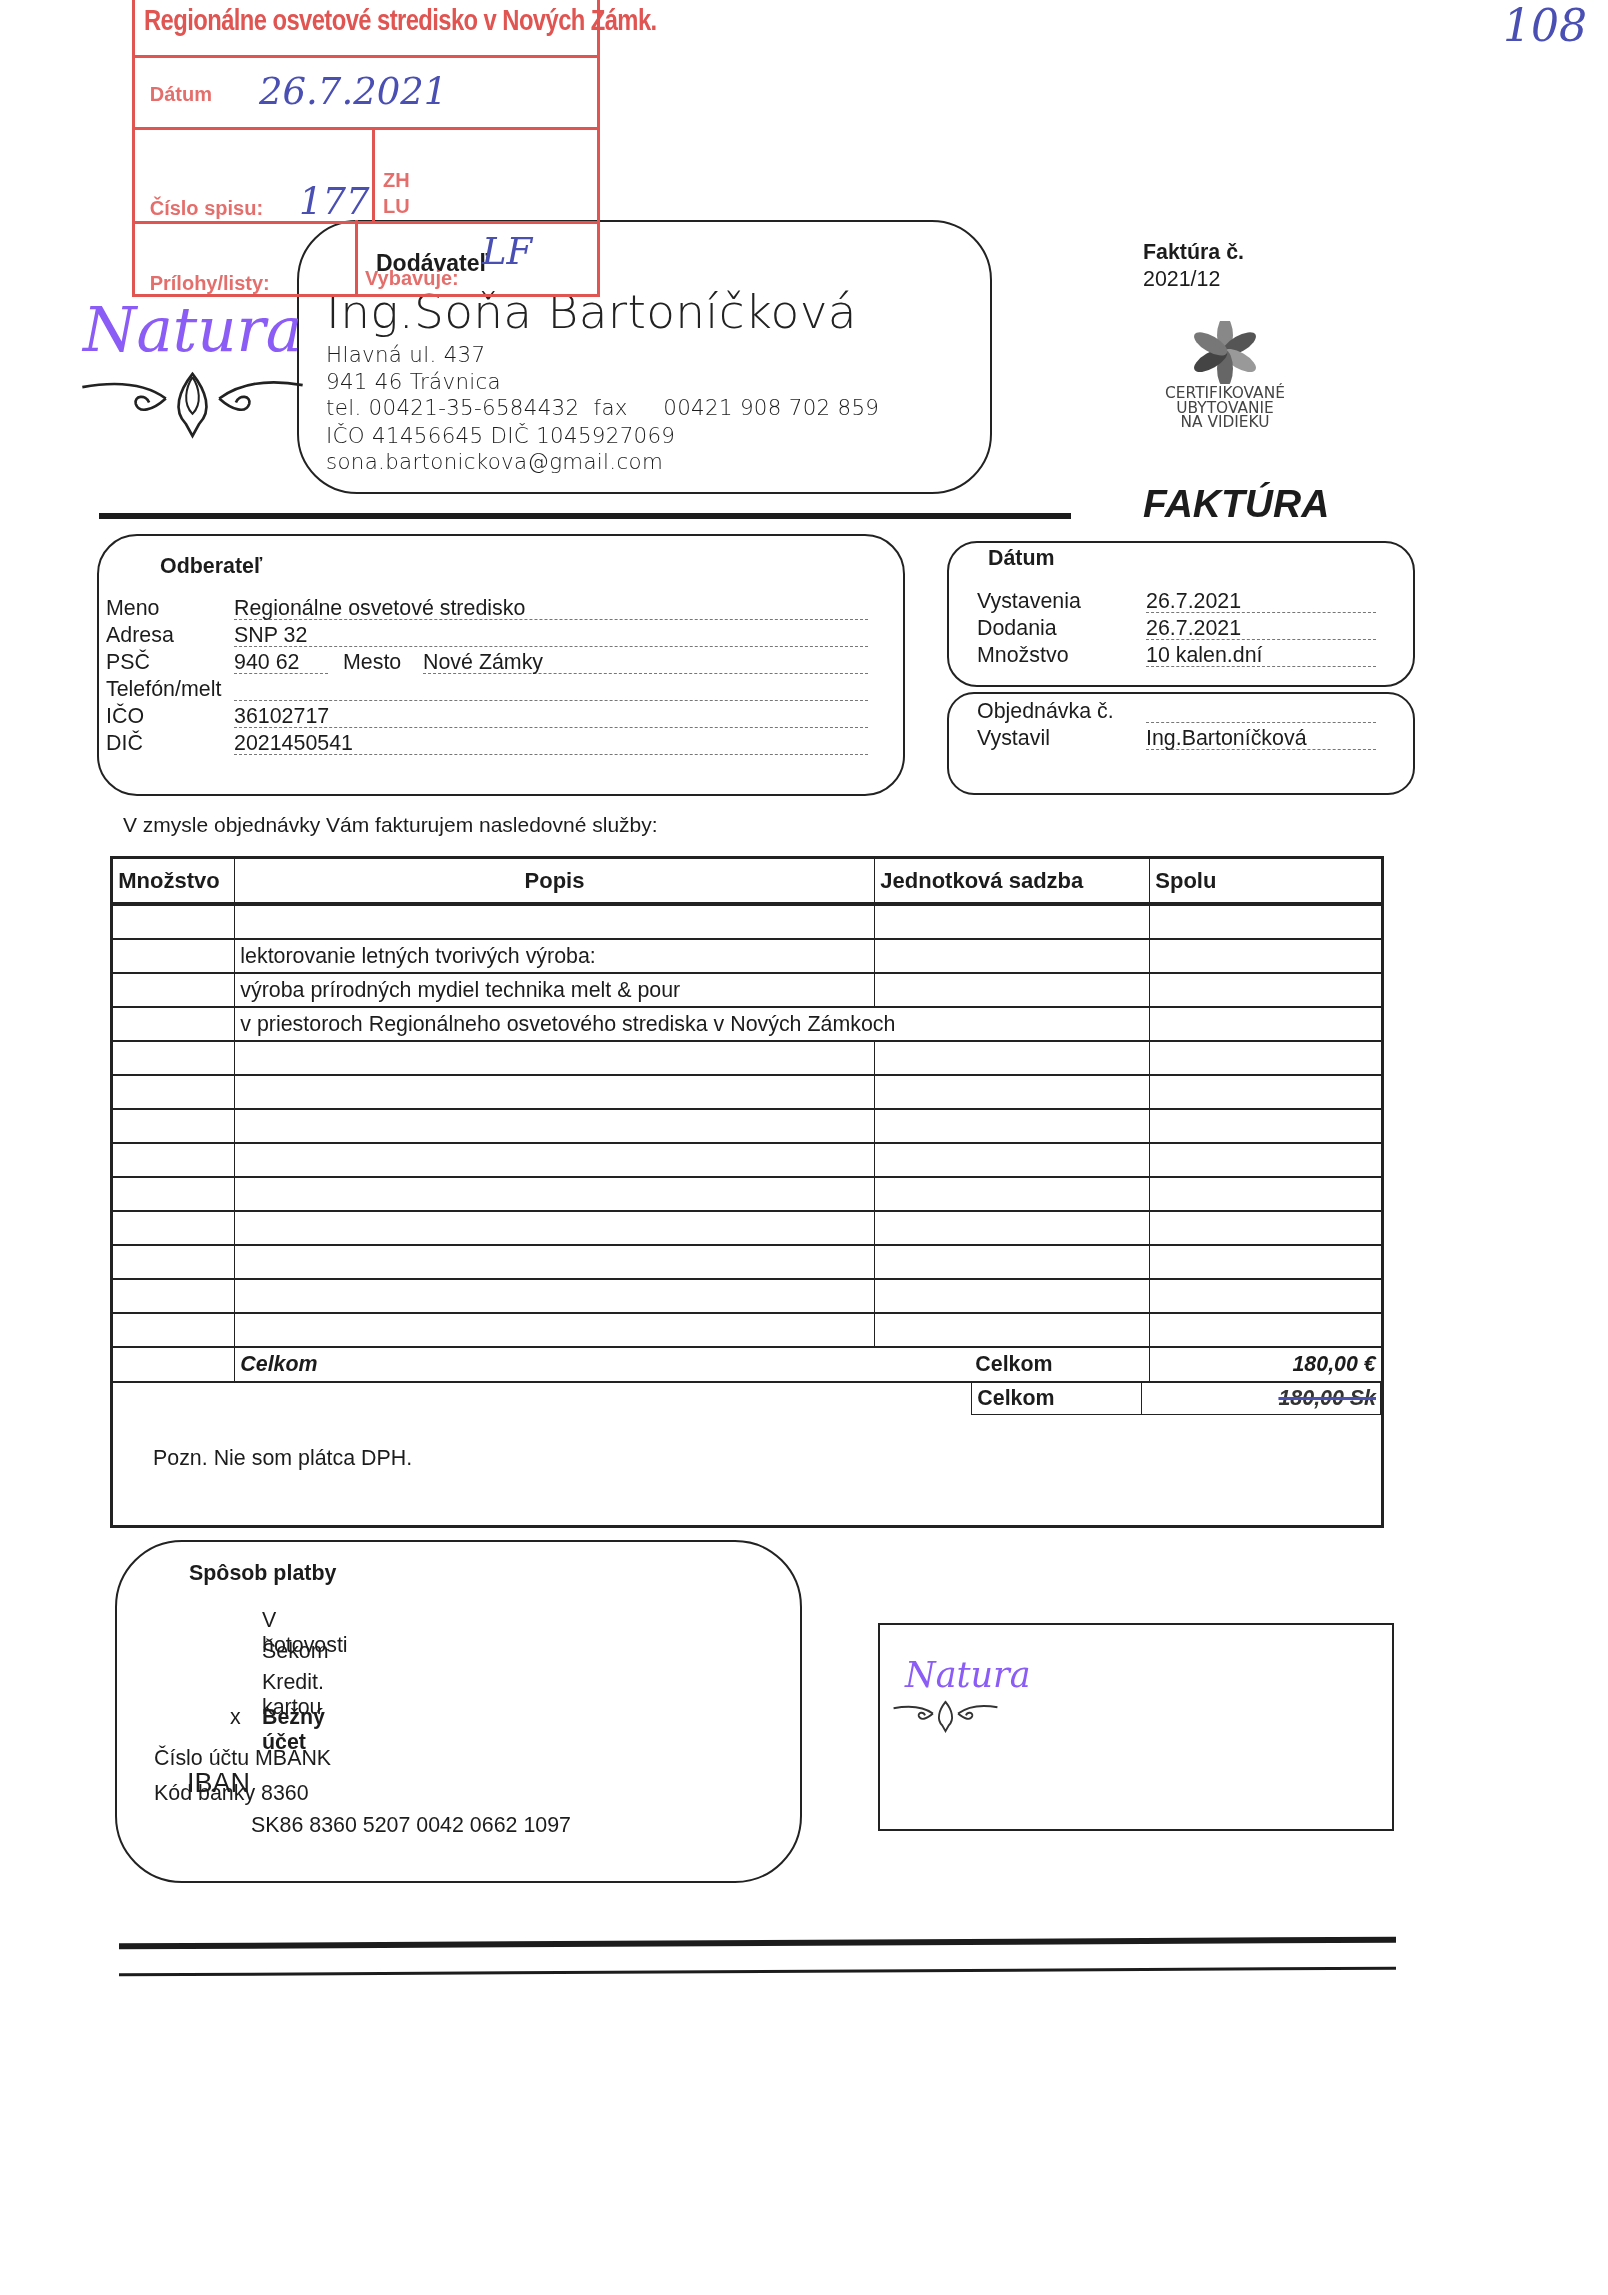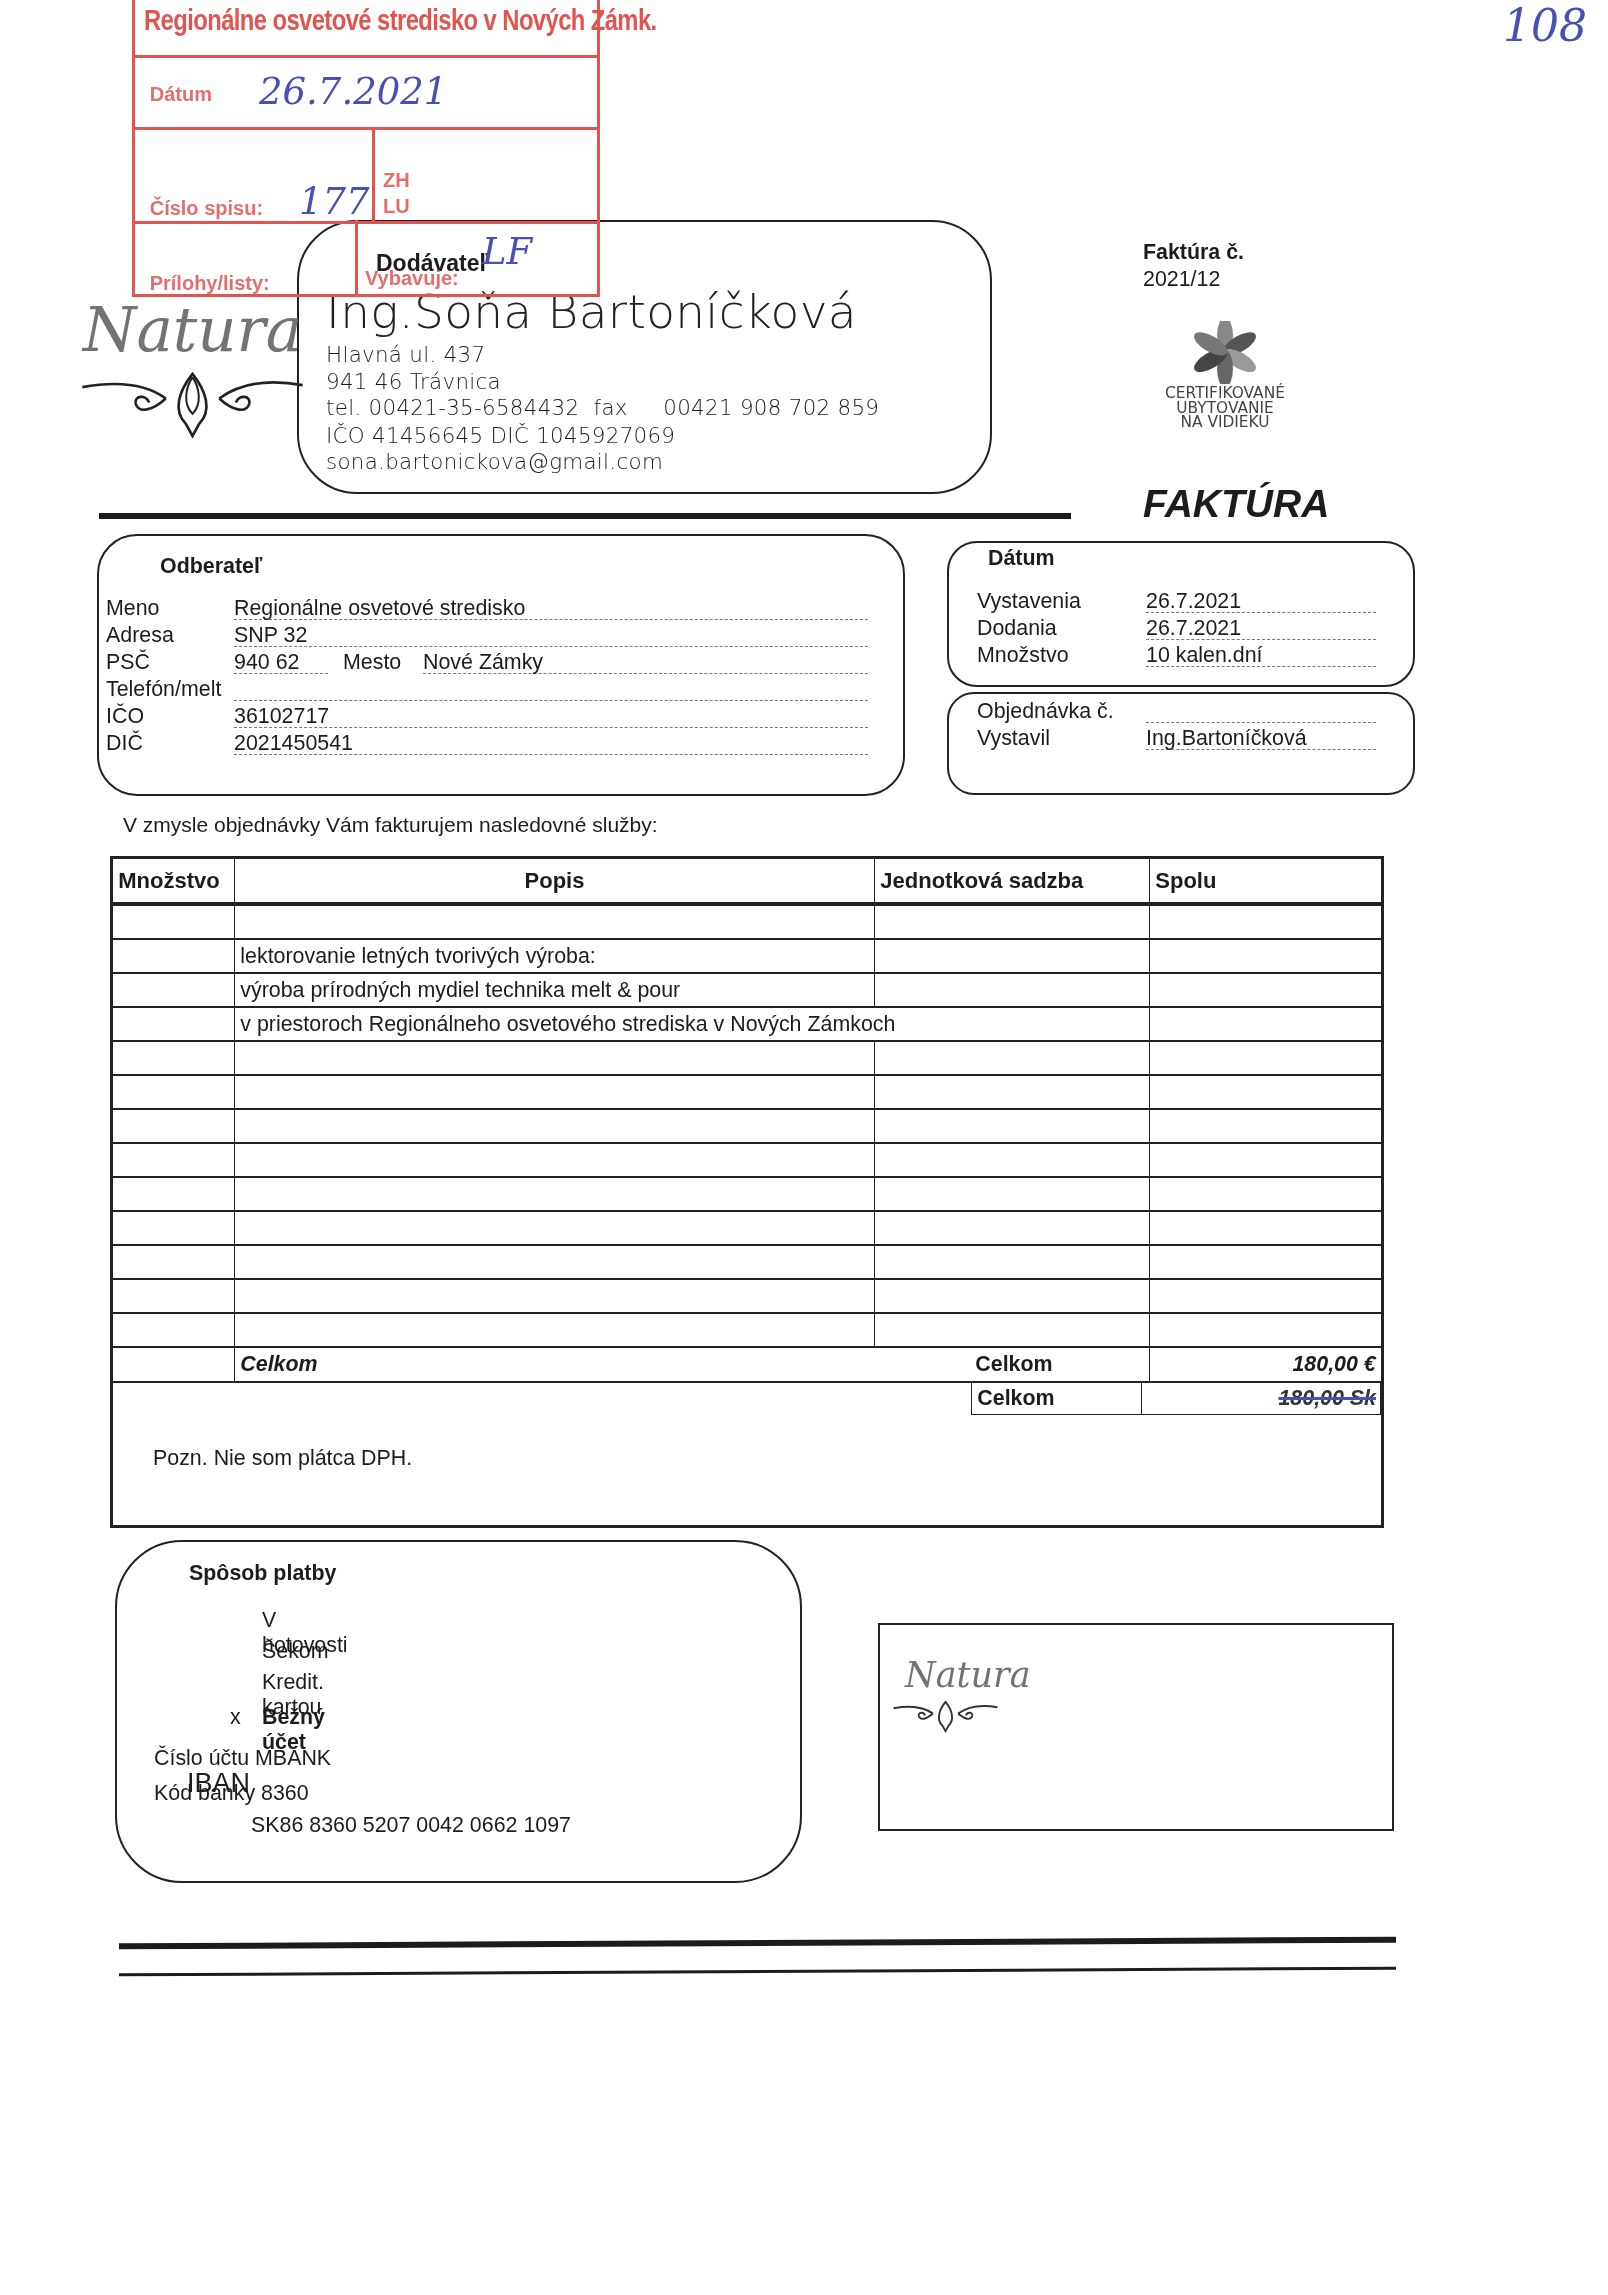--- a/index.html
+++ b/index.html
@@ -11,21 +11,21 @@
   
   .stamp { left:132px; top:0px; width:468px; height:297px; border:3.3px solid #e05552; border-top:none; box-sizing:border-box; color:#e05552; }
   .stamp .row { position:absolute; left:0; right:0; border-bottom:3.3px solid #e05552; }
   .stamp .title { left:9.4px; top:4px; font-size:29px; font-weight:bold; letter-spacing:-0.7px; font-family:"Liberation Sans Narrow","Liberation Sans", sans-serif; transform:scaleX(0.82); transform-origin:left top; white-space:nowrap; }
   .stamp .lbl { font-size:20px; font-weight:bold; opacity:0.85; }
   .hand { color:#4a4fb3; font-family:"DejaVu Serif", serif; font-style:italic; }
 
   
   .supplier-box { left:297px; top:220px; width:695px; height:274px; border:2px solid #222; border-radius:60px; box-sizing:border-box; }
   .natura-logo { left:79px; top:294px; width:227px; height:140px; }
-  .natura-text { font-size:61px; font-family:"DejaVu Serif", serif; font-style:italic; color:#737373; }
+  .natura-text { font-size:61px; font-family:"DejaVu Serif", serif; font-style:italic; color:#8b5cf6; }
 
   
   .rbox { border:2px solid #222; border-radius:40px; box-sizing:border-box; }
   .line-u { border-bottom:1.3px dashed #777; }
 
   
   .tbl { left:110px; top:856px; width:1274px; border:3.3px solid #222; box-sizing:border-box; }
   .trow { position:relative; display:flex; border-bottom:2px solid #222; height:32px; }
   .trow.head { height:43px; border-bottom:4.7px solid #222; }
   .cell { box-sizing:border-box; border-right:1.3px solid #222; font-size:21.4px; display:flex; align-items:center; padding-left:5.3px; white-space:nowrap; overflow:hidden; }

